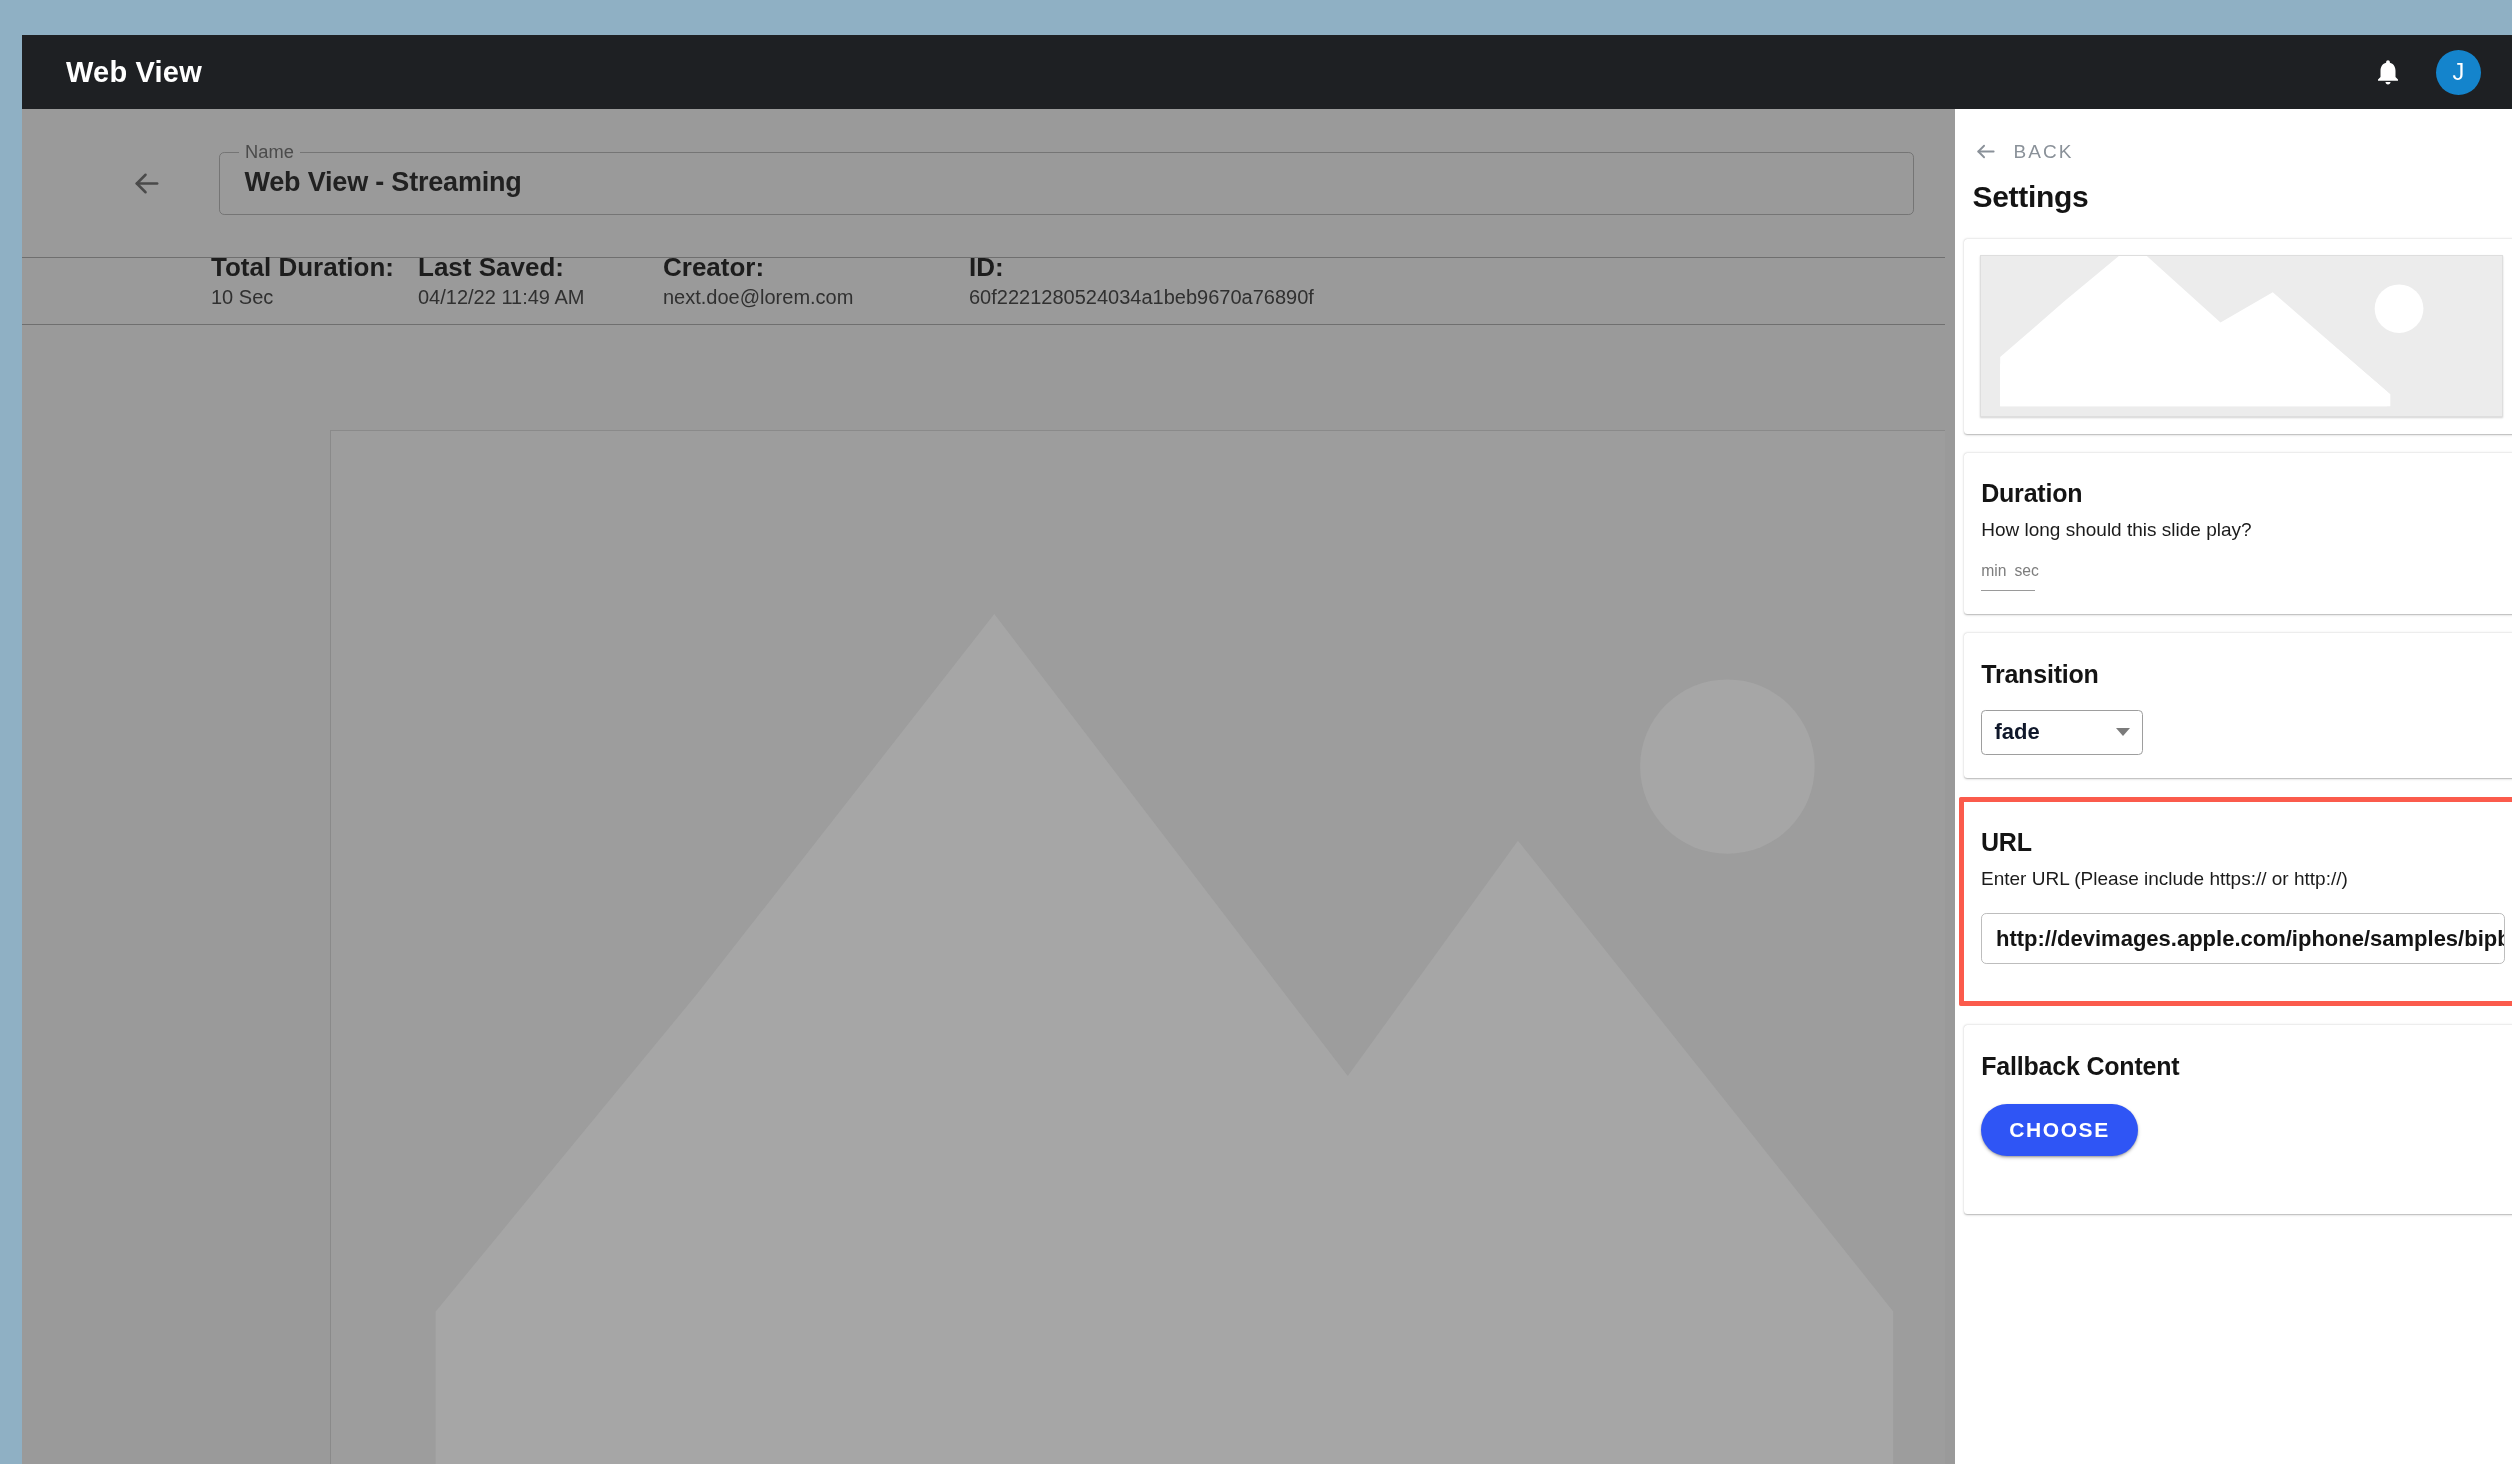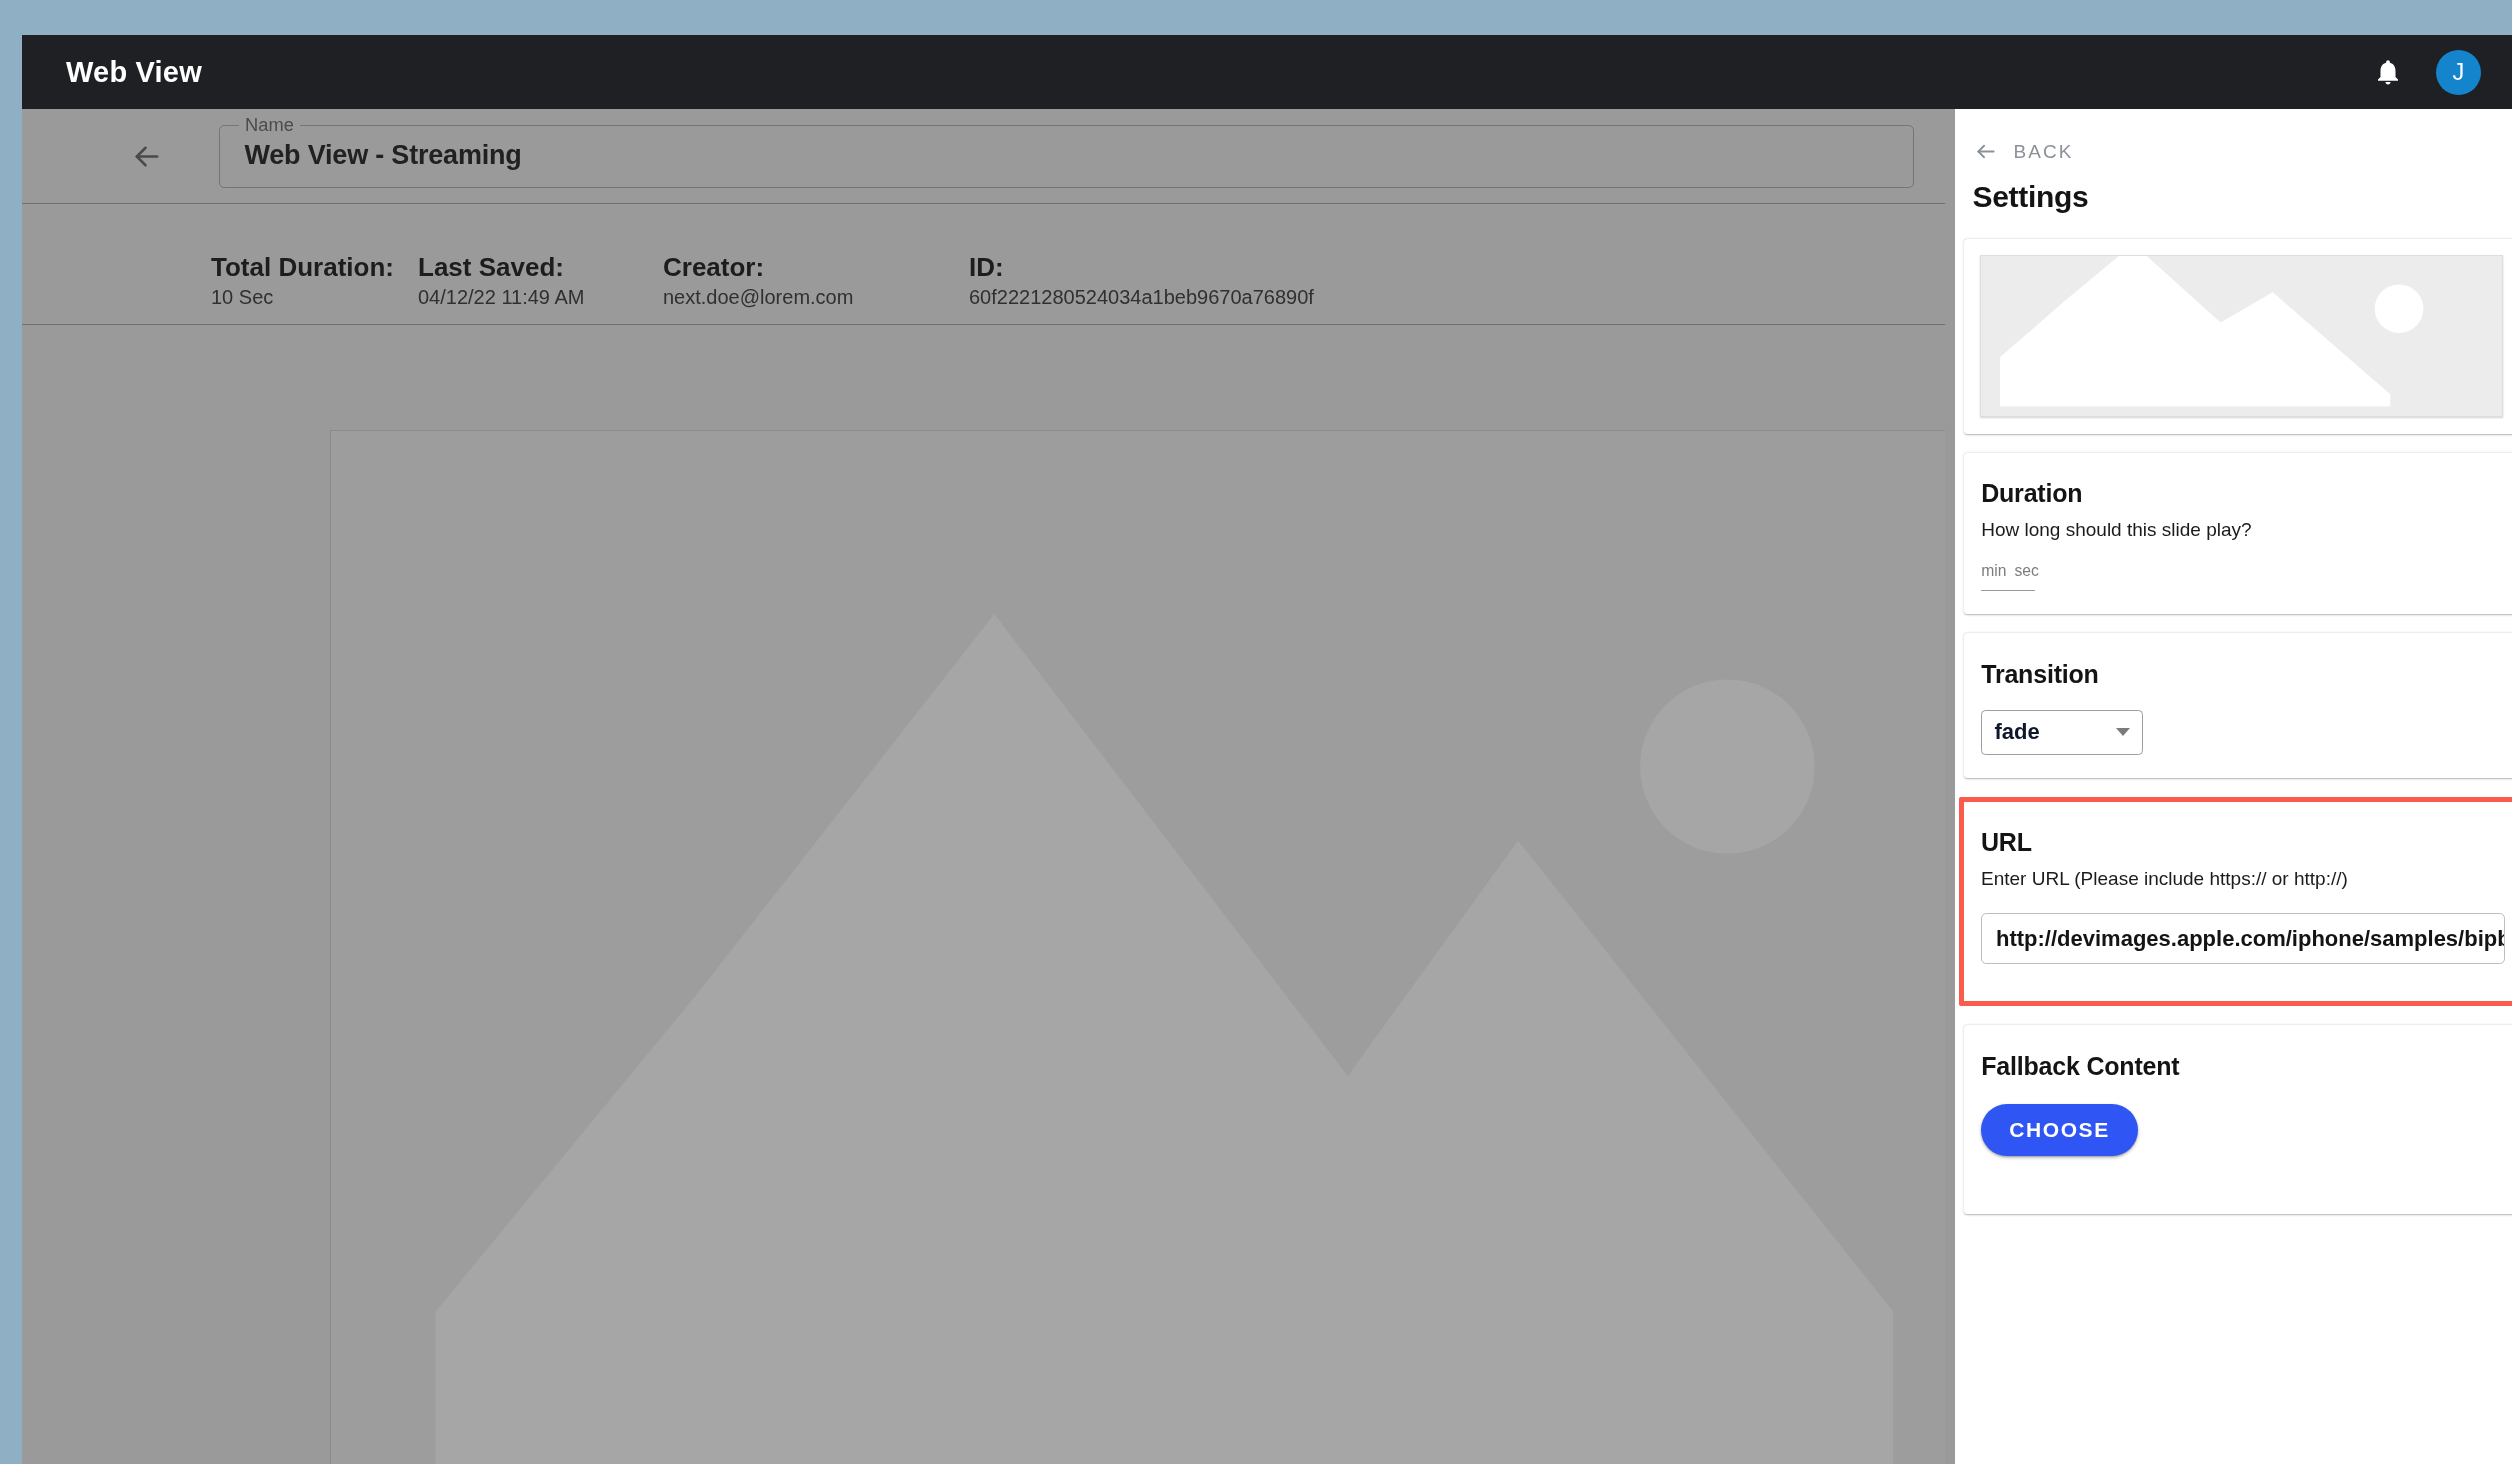--- a/index.html
+++ b/index.html
@@ -74,21 +74,21 @@
     left: 0; top: 0;
     width: 1923px;
     height: 216px;
     border-bottom: 1.7px solid #6f6f6f;
   }
 
   .name-row {
     position: absolute;
     left: 0; top: 0;
     width: 1923px;
-    height: 95px;
+    height: 149px;
     display: flex;
     align-items: center;
     border-bottom: 1.7px solid #6f6f6f;
   }
   .back-arrow-main {
     margin-left: 105px;
     width: 40px; height: 35px;
     flex: 0 0 auto;
   }
   .name-field {

